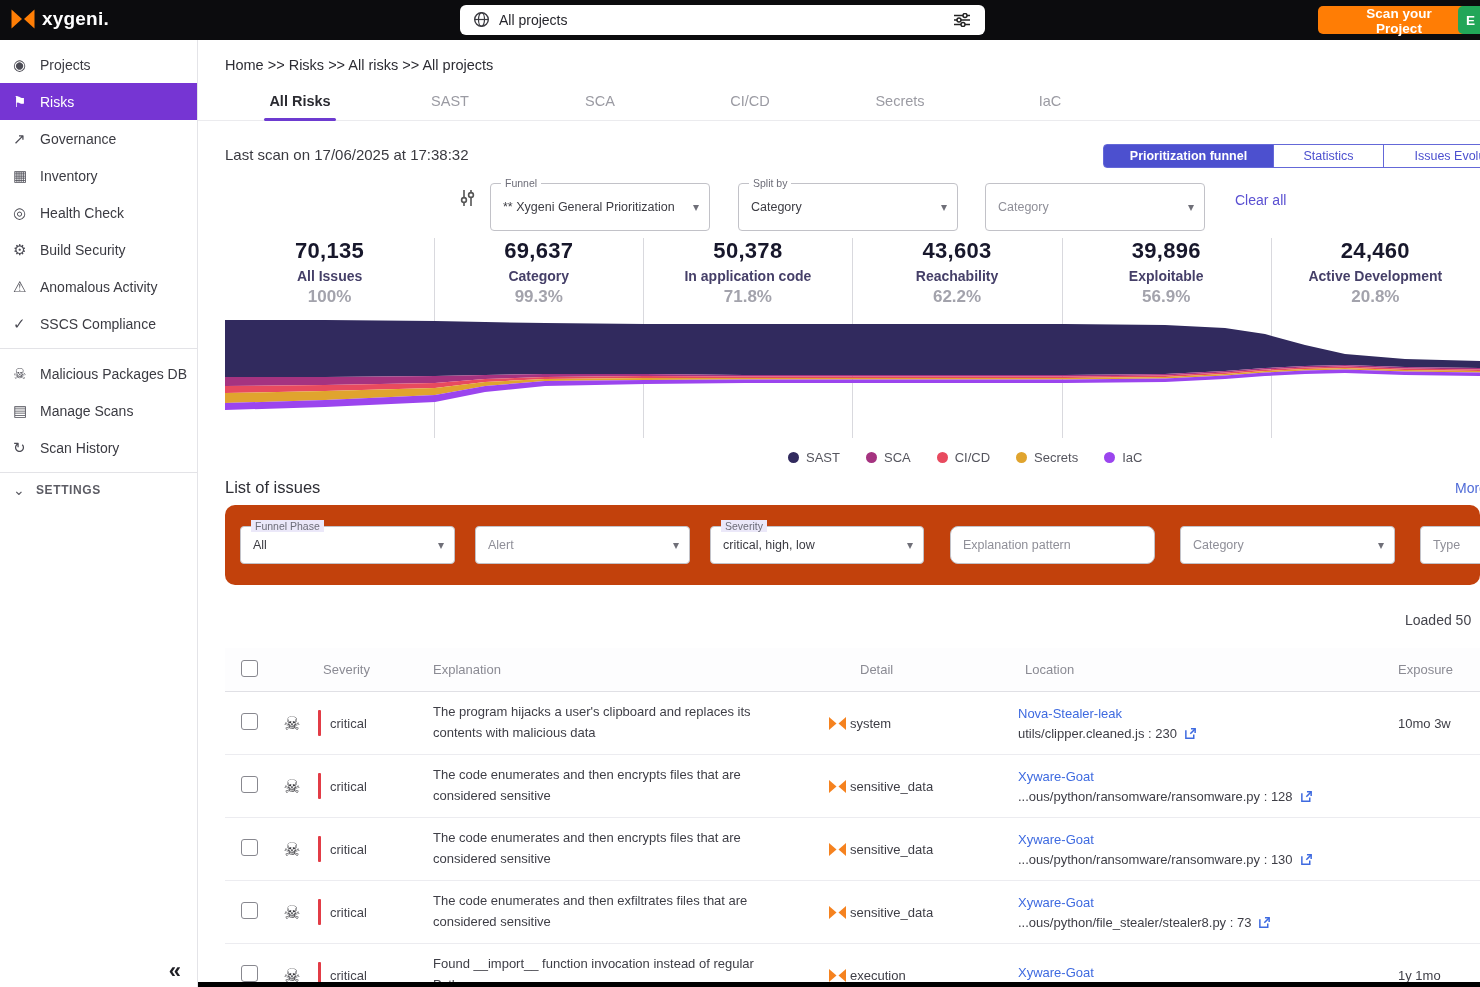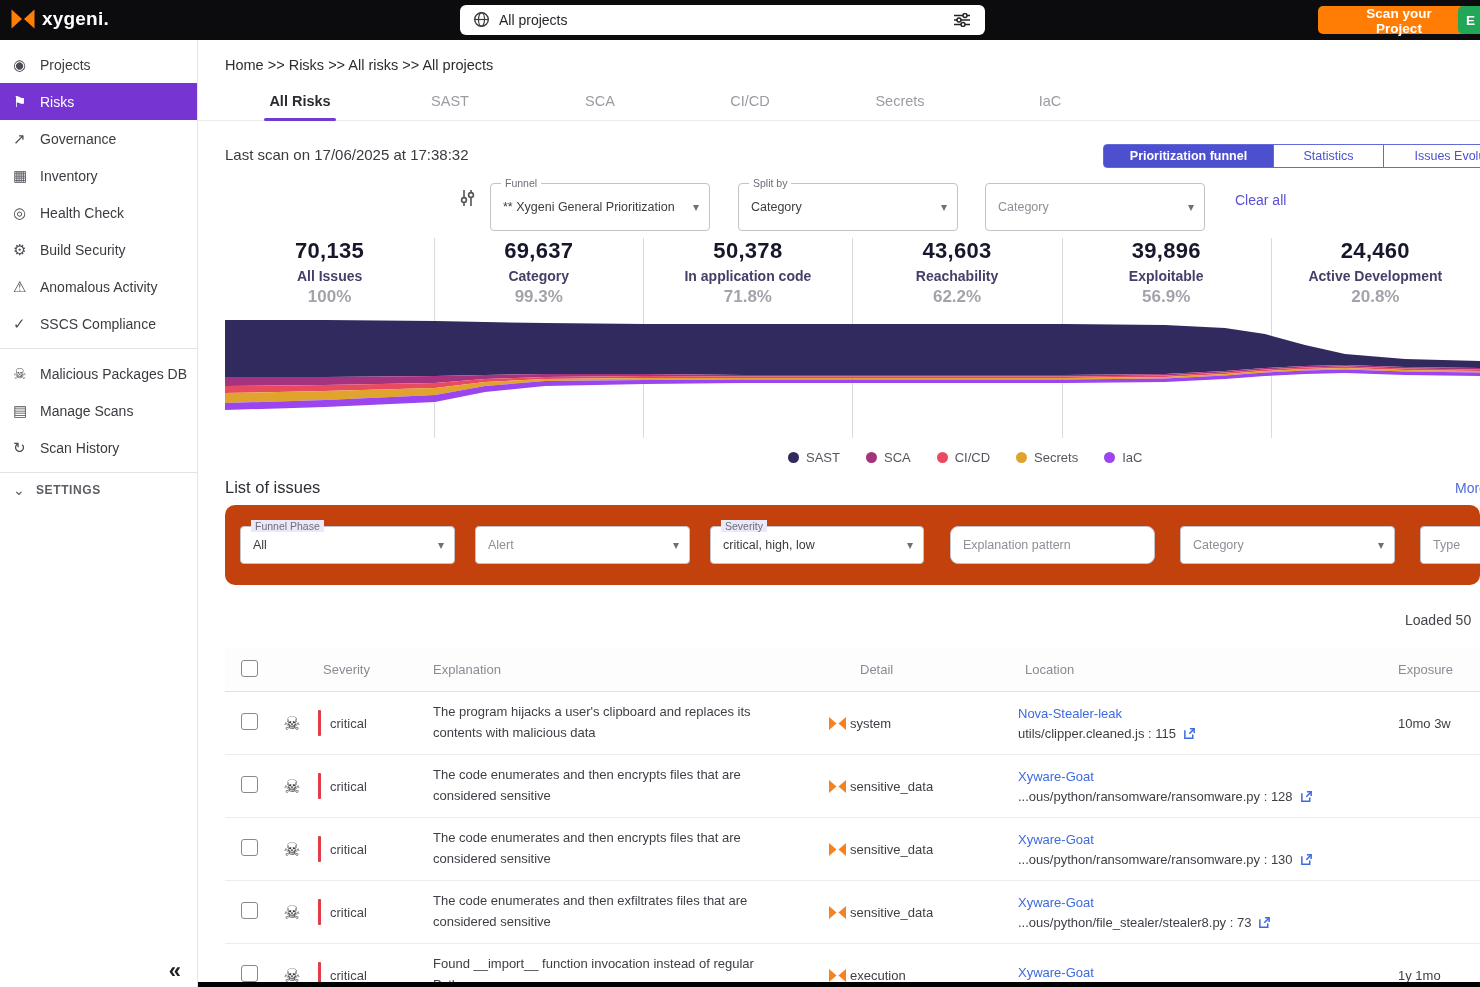--- a/index.html
+++ b/index.html
@@ -411,21 +411,21 @@
             <div class="c-det">
               <svg class="bowtie" width="19" height="15" viewBox="0 0 19 15">
                 <path d="M1 1 L8.5 7.5 L1 14 Z" fill="#f5821f"></path>
                 <path d="M18 1 L10.5 7.5 L18 14 Z" fill="#f5821f"></path>
               </svg>
               <span>system</span>
             </div>
             <div class="c-loc">
               <a class="loc-proj">Nova-Stealer-leak</a>
               <div class="loc-line2">
-                <span>utils/clipper.cleaned.js : 115</span>
+                <span>utils/clipper.cleaned.js : 230</span>
                 <svg class="ext-icon" width="13" height="13" viewBox="0 0 14 14">
                   <path d="M2 3.5 v8.5 h8.5 v-4" fill="none" stroke="currentColor" stroke-width="1.6"></path>
                   <path d="M7.5 2 h4.5 v4.5" fill="none" stroke="currentColor" stroke-width="1.6"></path>
                   <path d="M12 2 L6.8 7.2" stroke="currentColor" stroke-width="1.6"></path>
                 </svg>
               </div>
             </div>
             <div class="c-expo">10mo 3w</div>
           </div>
 

